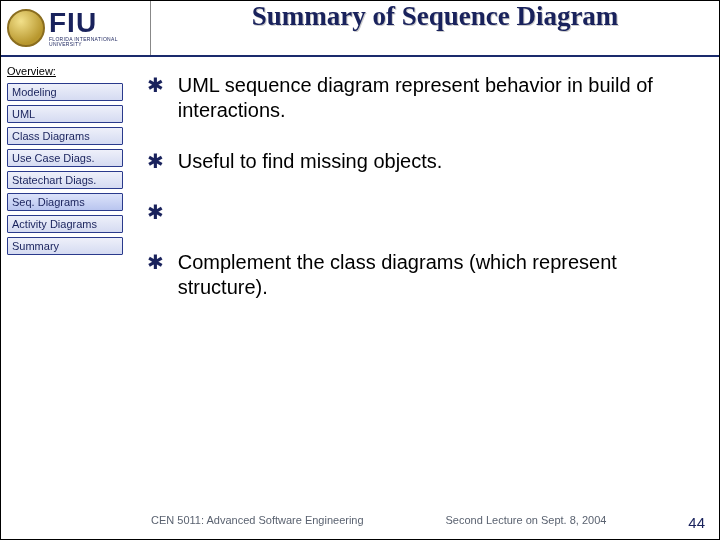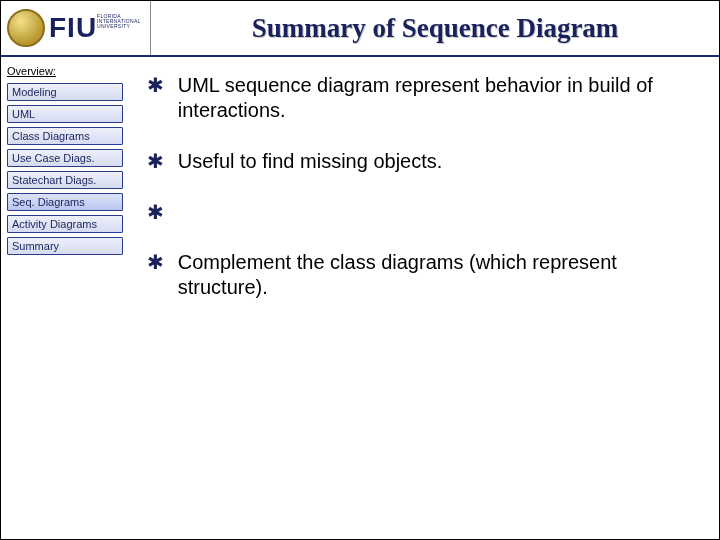--- a/index.html
+++ b/index.html
@@ -19,24 +19,24 @@
     border-right: 1px solid #888;
     padding: 2px 6px;
     gap: 4px;
   }
   .logo-seal {
     width: 38px; height: 38px; border-radius: 50%;
     background: radial-gradient(circle at 35% 30%, #f2e08a, #b8972e 70%);
     border: 2px solid #8a6d1f;
     flex-shrink: 0;
   }
-  .logo-text { display: flex; line-height: 1; }
+  .logo-text { display: flex; flex-direction: column; line-height: 1; }
   .logo-fiu { font-size: 28px; font-weight: bold; color: #19225c; letter-spacing: 1px; }
   .logo-sub { font-size: 5px; color: #19225c; letter-spacing: 0.3px; }
-  .title-wrap { flex: 1; display: flex; align-items: center; justify-content: center; }
+  .title-wrap { flex: 1; display: flex; justify-content: center; }
   .title {
     font-family: "Times New Roman", serif;
     font-size: 27px; font-weight: bold; color: #19225c;
     text-shadow: 1px 1px 0 #ccc;
   }
   .body {
     flex: 1; display: flex;
   }
   .sidebar {
     width: 128px; padding: 8px 6px 0 6px;
@@ -121,14 +121,19 @@
             <span class="sym">✱</span>
           </div>
           <div class="bullet">
             <span class="sym">✱</span>
             <span>Complement the class diagrams (which represent structure).</span>
           </div>
         </div>
   </div>
 </div>
 
+<div class="footer">
+  <span>CEN 5011: Advanced Software Engineering</span>
+  <span>Second Lecture on Sept. 8, 2004</span>
+  <span class="pagenum">44</span>
+</div>
 
 </div>
 
 </body></html>

